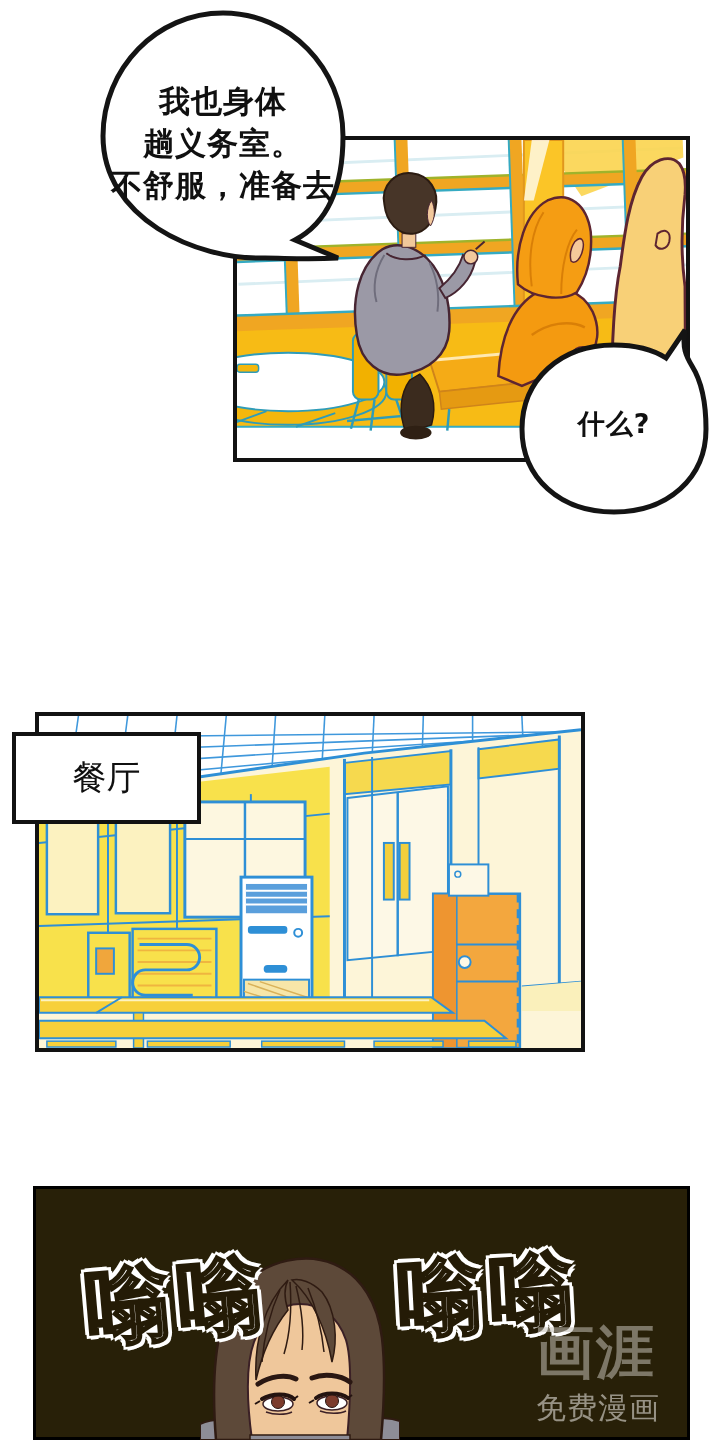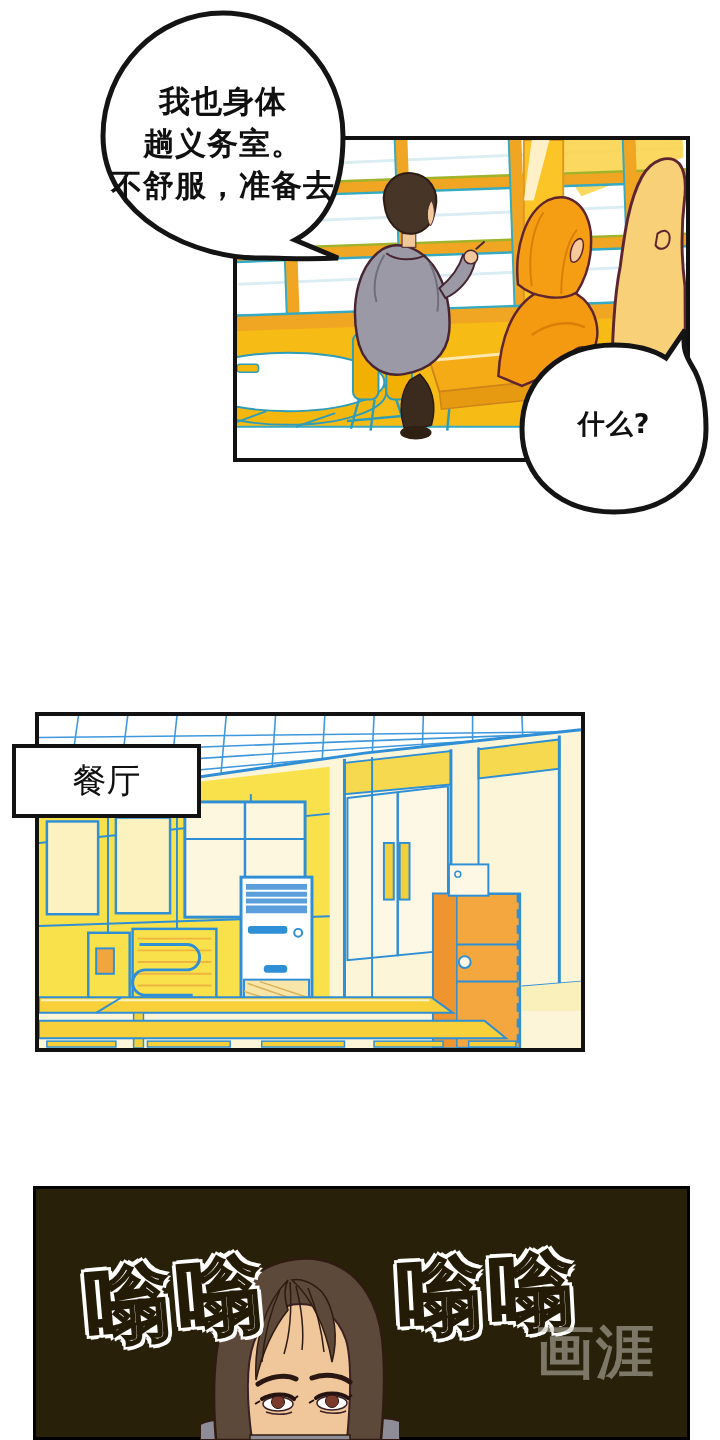--- a/index.html
+++ b/index.html
@@ -12,24 +12,24 @@
   #panel-classroom{left:233px;top:136px;width:457px;height:326px;z-index:1;background:#f7bb15;}
   #panel-cafeteria{left:35px;top:712px;width:550px;height:340px;z-index:1;background:#fdf5d8;}
   #panel-dark{left:33px;top:1186px;width:657px;height:254px;z-index:1;background:#282008;border:3px solid #000;}
   .bubble-svg{position:absolute;z-index:5;}
   #bubble1-svg{left:95px;top:8px;width:260px;height:280px;}
   #bubble2-svg{left:508px;top:322px;width:210px;height:200px;}
   .bubble-text{position:absolute;z-index:6;color:#101010;text-align:center;font-weight:700;
     font-family:"DejaVu Sans",sans-serif;}
   #bubble1-text{left:98px;top:80px;width:250px;font-size:31px;line-height:42px;letter-spacing:1px;}
   #bubble2-text{left:524px;top:406px;width:180px;font-size:27px;letter-spacing:1px;}
-  #location-label{position:absolute;left:12px;top:732px;width:189px;height:74px;z-index:6;
+  #location-label{position:absolute;left:12px;top:732px;width:189px;height:92px;z-index:6;
     background:#ffffff;border:4px solid #121212;box-sizing:border-box;
     display:flex;align-items:center;justify-content:center;
-    font-size:34px;font-weight:500;color:#101010;font-family:"DejaVu Sans",sans-serif;margin-top:12px;}
+    font-size:34px;font-weight:500;color:#101010;font-family:"DejaVu Sans",sans-serif;}
   .sfx{position:absolute;z-index:7;font-family:"DejaVu Sans",sans-serif;
     font-weight:900;font-size:84px;letter-spacing:8px;color:#ffffff;white-space:nowrap;
     -webkit-text-stroke:2.5px #241b06;
     text-shadow:5px 0 0 #fff,-5px 0 0 #fff,0 5px 0 #fff,0 -5px 0 #fff,
                 4px 4px 0 #fff,-4px 4px 0 #fff,4px -4px 0 #fff,-4px -4px 0 #fff;}
   #sfx-first{left:86px;top:1244px;transform:rotate(-5deg);}
   #sfx-second{left:398px;top:1238px;transform:rotate(-3deg);}
   #face-svg{position:absolute;left:200px;top:1246px;width:200px;height:194px;z-index:6;}
   #watermark{position:absolute;left:536px;top:1322px;z-index:8;text-align:left;
     font-family:"DejaVu Sans",sans-serif;}
@@ -293,20 +293,21 @@
     <path d="M114,154 L109,157 M148,152 L152,149" stroke="#241310" stroke-width="2"></path>
   </g>
   <path d="M50,189 L150,189 L150,194 L50,194 Z" fill="#8e8d97" stroke="#2f1b12" stroke-width="1.5"></path>
 </svg>
 
 <div class="sfx" id="sfx-first">嗡嗡</div>
 <div class="sfx" id="sfx-second">嗡嗡</div>
 
 <div id="watermark">
   <div id="watermark-logo">画涯</div>
+  <div id="watermark-tagline">免费漫画</div>
 </div>
 
 <svg class="bubble-svg" id="bubble1-svg" viewBox="0 0 260 280">
   <path d="M128,5 C194,5 248,60 248,128 C248,176 234,214 200,232 L243,250 C210,252 190,250 170,250 C100,252 8,210 8,128 C8,60 62,5 128,5 Z" fill="#ffffff" stroke="#141414" stroke-width="5"></path>
 </svg>
 <div class="bubble-text" id="bubble1-text">
   <span style="display:block">我也身体</span>
   <span style="display:block">趟义务室。</span>
   <span style="display:block">不舒服，准备去</span>
 </div>

